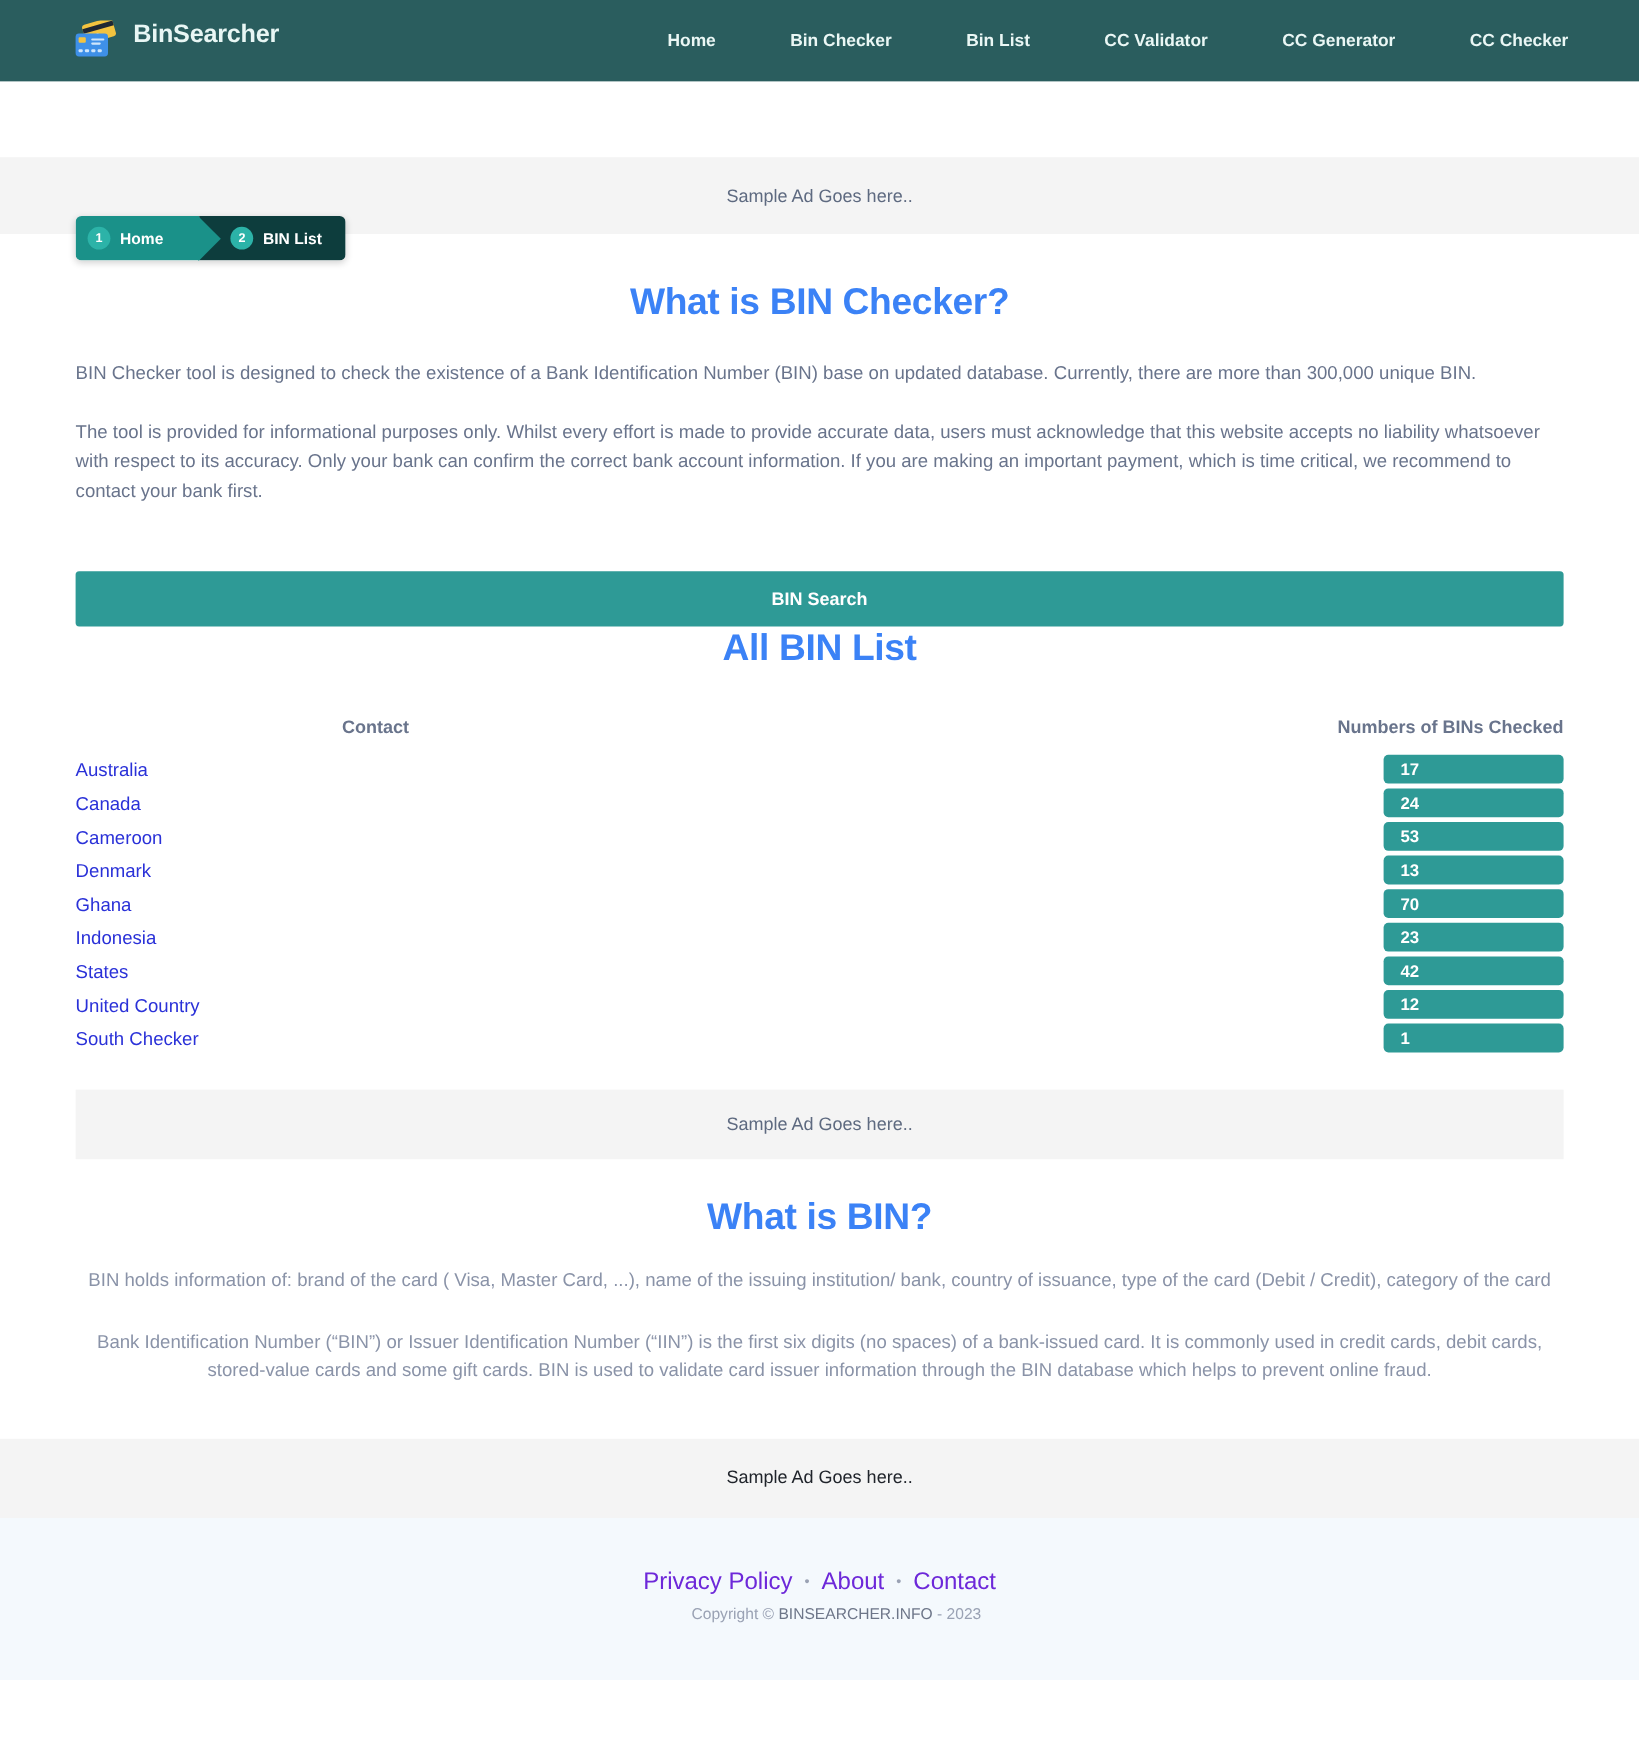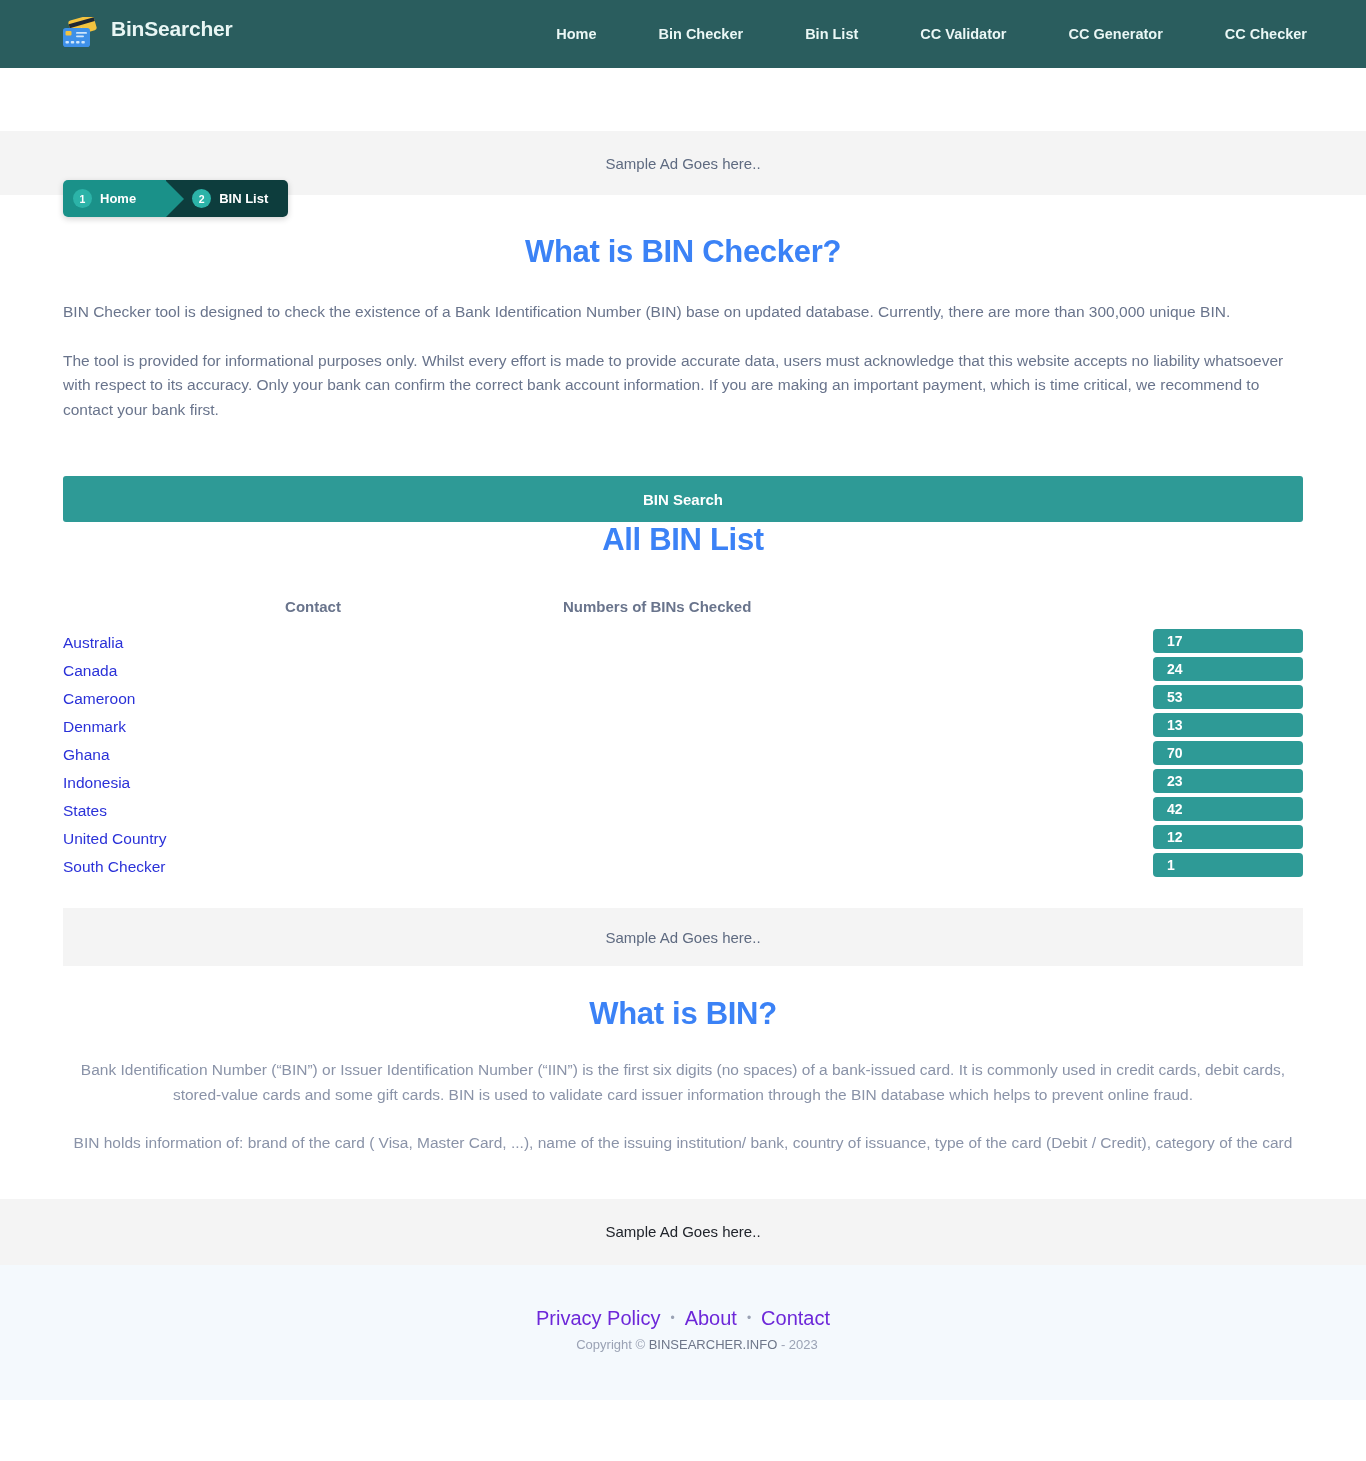--- a/index.html
+++ b/index.html
@@ -163,21 +163,21 @@
 
   
   .bin-table { width: 1240px; margin: 0 auto; border-collapse: collapse; }
   .bin-table th {
     font-size: 15px;
     font-weight: bold;
     color: #69748c;
     padding-bottom: 14px;
   }
   .th-country { width: 500px; text-align: center; }
-  .th-count { width: 740px; text-align: left; }
+  .th-count { width: 740px; text-align: right; }
   .bin-table td { vertical-align: middle; padding: 0; }
   .td-country { padding-left: 65px; height: 28px; }
   .country-link {
     color: #2a31d8;
     font-size: 15.5px;
     text-decoration: none;
     cursor: pointer;
   }
   .td-count { padding: 0; }
   .count-badge {
@@ -382,22 +382,22 @@
   </div>
 
   <div style="padding-top:27px;">
     <div class="ad-band-inset">
       <span class="ad-text">Sample Ad Goes here..</span>
     </div>
   </div>
 
   <div class="container" style="padding-top:30px;">
     <h1 class="section-title">What is BIN?</h1>
+    <p class="para-center" style="margin-top:24px;">BIN holds information of: brand of the card ( Visa, Master Card, ...), name of the issuing institution/ bank, country of issuance, type of the card (Debit / Credit), category of the card</p>
     <p class="para-center" style="margin-top:26px;">Bank Identification Number (“BIN”) or Issuer Identification Number (“IIN”) is the first six digits (no spaces) of a bank-issued card. It is commonly used in credit cards, debit cards, stored-value cards and some gift cards. BIN is used to validate card issuer information through the BIN database which helps to prevent online fraud.</p>
-    <p class="para-center" style="margin-top:24px;">BIN holds information of: brand of the card ( Visa, Master Card, ...), name of the issuing institution/ bank, country of issuance, type of the card (Debit / Credit), category of the card</p>
   </div>
 
   <div style="padding-top:43px;">
     <div class="ad-band-bottom">
       <span class="ad-text dark">Sample Ad Goes here..</span>
     </div>
   </div>
 
   <div class="footer">
     <div class="footer-links">

